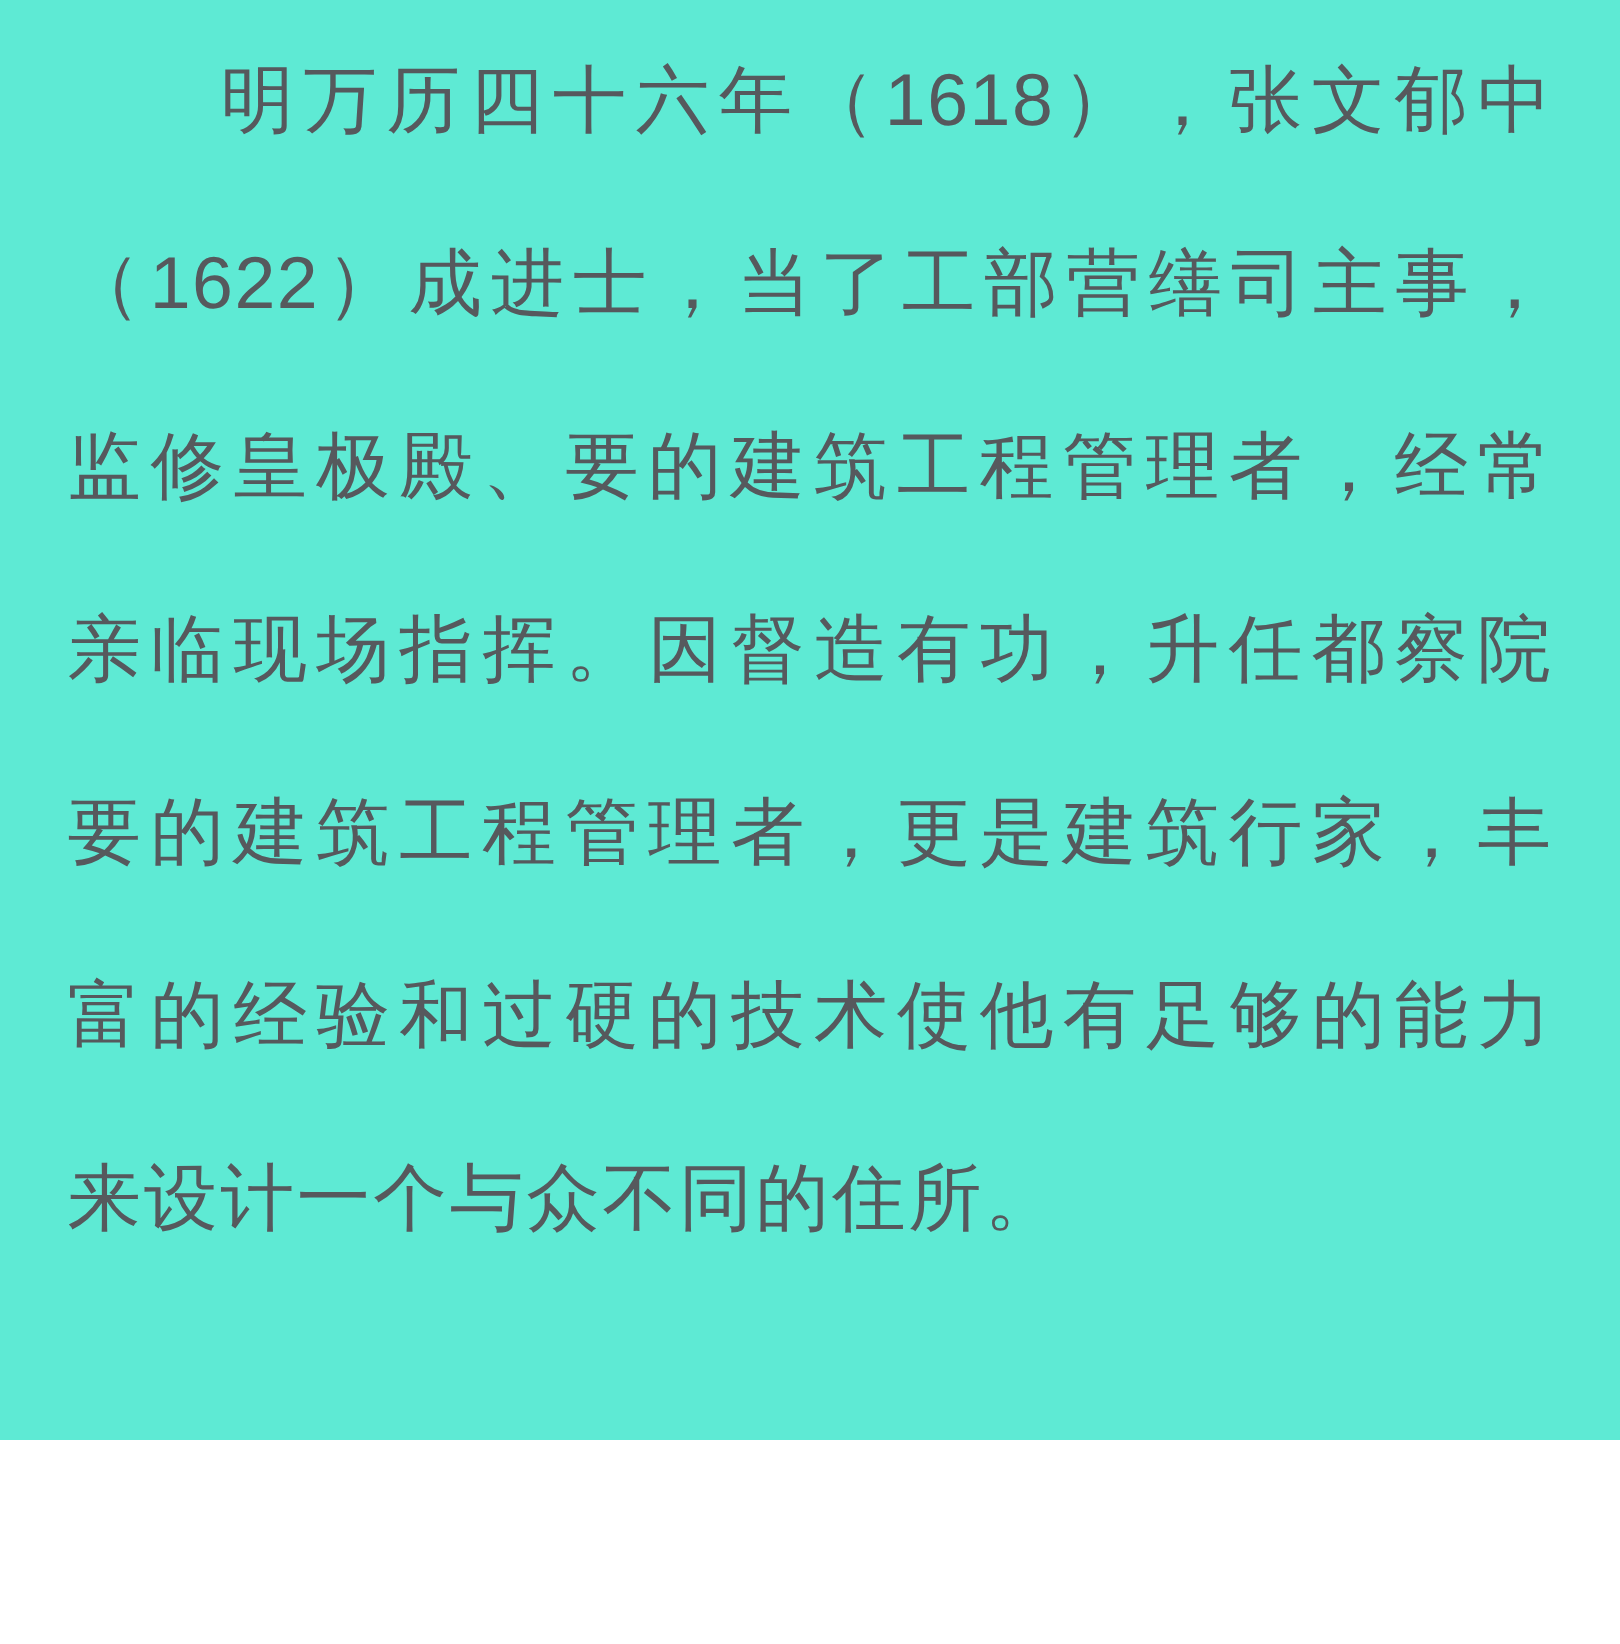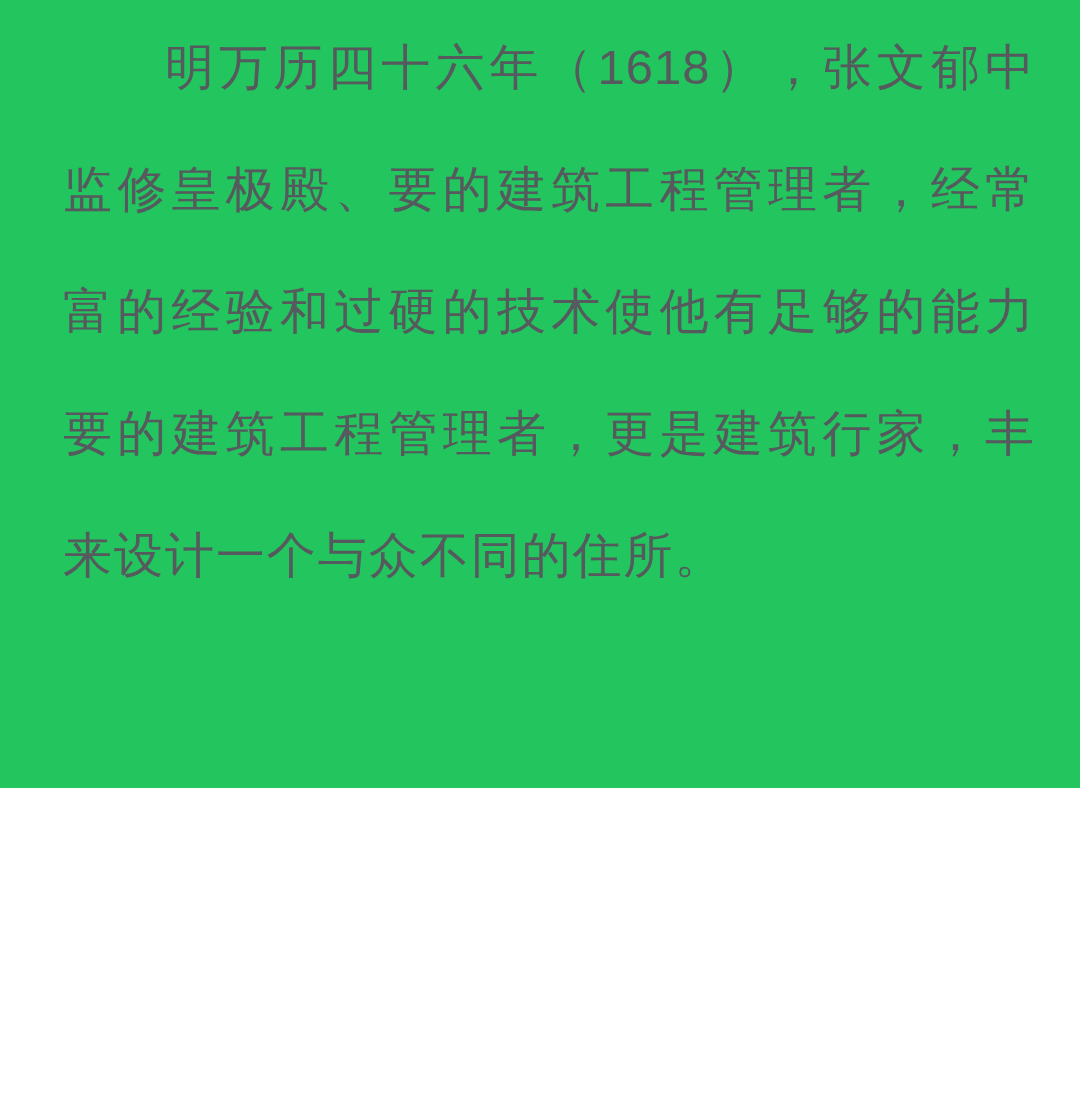--- a/index.html
+++ b/index.html
@@ -3,26 +3,26 @@
 <meta charset="utf-8">
 <style>
   html, body {
     margin: 0;
     padding: 0;
     background: #ffffff;
   }
   .page {
     position: relative;
     width: 1080px;
-    height: 788px;
+    height: 960px;
     margin: 0 auto;
-    background: #22c55e;
+    background: #5eead4;
     overflow: hidden;
     box-sizing: border-box;
-    padding: 6px 45px 0 63px;
+    padding: 6px 45px 0 45px;
     font-family: "Liberation Sans", "DejaVu Sans", sans-serif;
     font-weight: 300;
     font-size: 49px;
     line-height: 122px;
     color: #56595d;
   }
   .text-line {
     text-align: justify;
     
     text-align-last: justify;
@@ -36,17 +36,19 @@
     text-align: left;
     text-align-last: left;
     letter-spacing: 0.04em;
   }
 </style>
 </head>
 <body>
 
 <div class="page">
   <div class="text-line first">明万历四十六年（1618），张文郁中</div>
+  <div class="text-line">（1622）成进士，当了工部营缮司主事，</div>
   <div class="text-line">监修皇极殿、要的建筑工程管理者，经常</div>
+  <div class="text-line">亲临现场指挥。因督造有功，升任都察院</div>
+  <div class="text-line">要的建筑工程管理者，更是建筑行家，丰</div>
   <div class="text-line">富的经验和过硬的技术使他有足够的能力</div>
-  <div class="text-line">要的建筑工程管理者，更是建筑行家，丰</div>
   <div class="text-line last">来设计一个与众不同的住所。</div>
 </div>
 
 </body></html>

